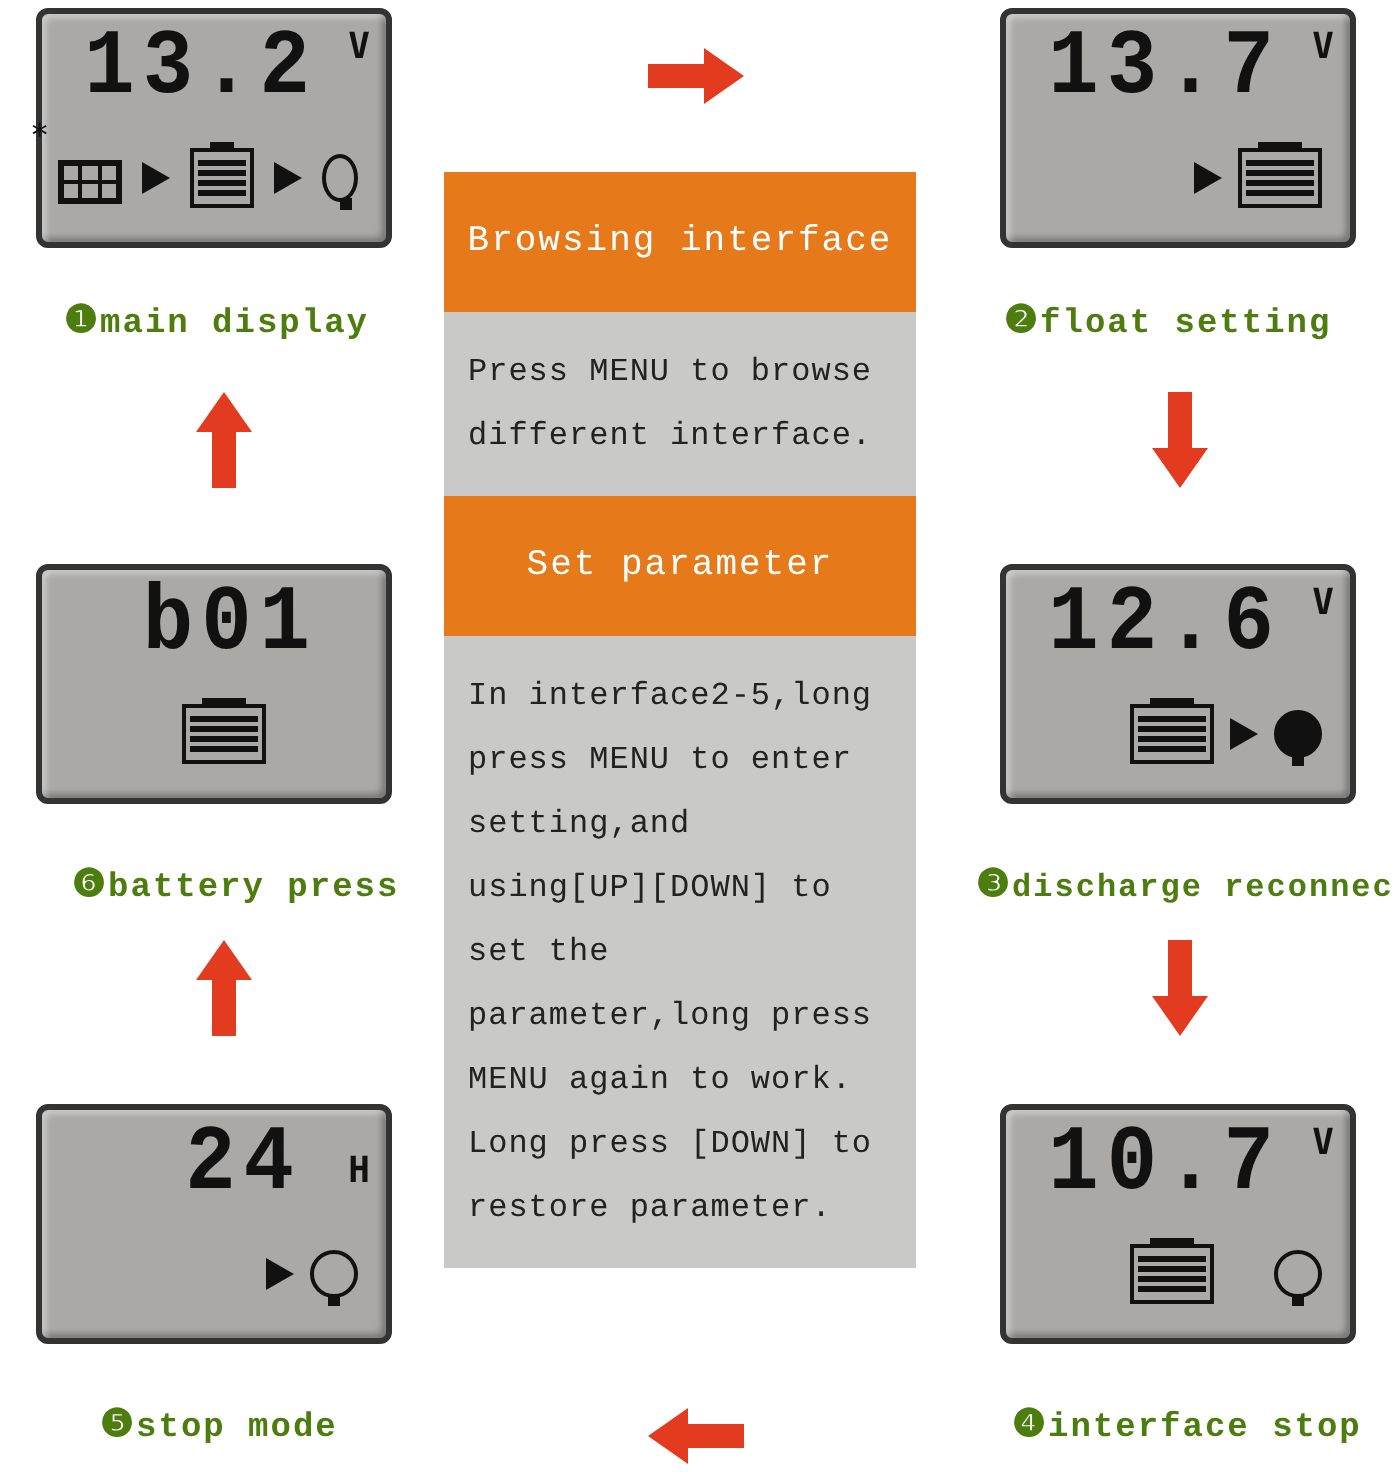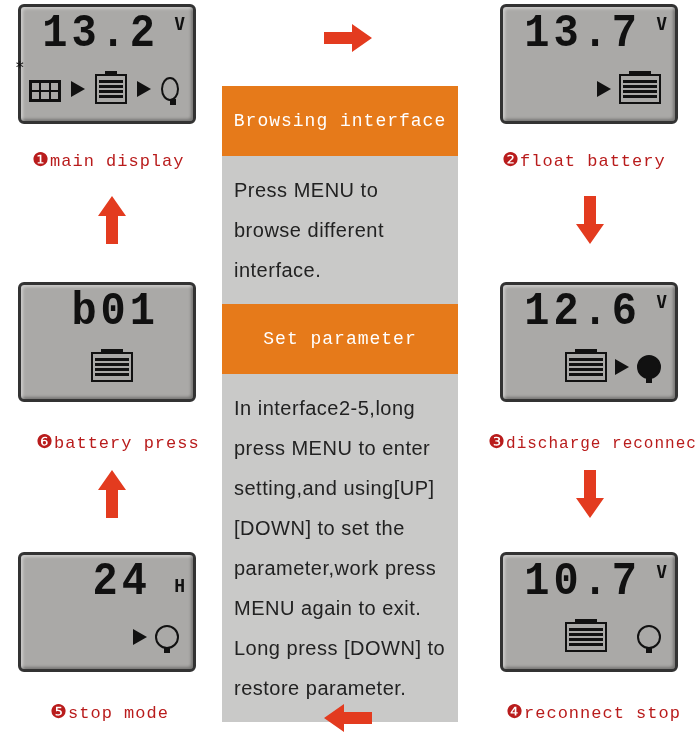--- a/index.html
+++ b/index.html
@@ -46,22 +46,22 @@
     justify-content: flex-end;
     gap: 8px;
     height: 56px;
     padding-right: 6px;
   }
   .lcd .icons.full { justify-content: center; gap: 10px; }
   .lcd .icons.center { justify-content: center; }
   .caption {
     position: absolute;
     font-size: 17px;
-    font-weight: 400;
-    color: #b91c1c;
+    font-weight: 700;
+    color: #4d7c0f;
     white-space: nowrap;
     letter-spacing: 1px;
     font-family: "Courier New", monospace;
   }
   .caption .num { font-size: 19px; }
   .arrow {
     position: absolute;
   }
   
   .centercol {
@@ -75,26 +75,26 @@
     background: #e67a1a;
     color: #fff;
     text-align: center;
     font-size: 18px;
     padding: 18px 4px;
     line-height: 1.9;
     letter-spacing: 1px;
     font-family: "Courier New", monospace;
   }
   .centercol .body {
-    font-size: 20px;
+    font-size: 16px;
     color: #222;
     padding: 14px 12px;
     line-height: 2;
     letter-spacing: .5px;
-    font-family: Liberation Sans, sans-serif;
+    font-family: Liberation Mono, monospace;
   }
   
   .battery {
     width: 42px; height: 30px;
     border: 2px solid #111;
     position: relative;
     display: inline-flex;
     flex-direction: column;
     justify-content: space-evenly;
     padding: 2px;
@@ -186,21 +186,21 @@
     <span class="rarrow"></span>
     <span class="battery">
         <div class="bar"></div>
         <div class="bar"></div>
         <div class="bar"></div>
         <div class="bar"></div>
       </span>
   </div>
 </div>
 <div class="caption" style="left:502px; top:148px;">
-  <span class="num">❷</span><span>float battery</span>
+  <span class="num">❷</span><span>float setting</span>
 </div>
 
 <div class="lcd" style="left:18px; top:282px;padding-left:24px;">
   <span class="unit"></span>
   <div class="readout" style="padding-right:26px;">b01</div>
   <div class="icons center">
     <span class="battery">
         <div class="bar"></div>
         <div class="bar"></div>
         <div class="bar"></div>
@@ -250,28 +250,28 @@
         <div class="bar"></div>
         <div class="bar"></div>
         <div class="bar"></div>
         <div class="bar"></div>
       </span>
     <span style="width:14px;"></span>
     <span class="bulb"></span>
   </div>
 </div>
 <div class="caption" style="left:506px; top:700px;">
-  <span class="num">❹</span><span>reconnect stop</span>
+  <span class="num">❹</span><span>interface stop</span>
 </div>
 
 <div class="centercol">
   <div class="hdr">Browsing interface</div>
   <div class="body">Press MENU to browse different interface.</div>
   <div class="hdr" style="padding:18px 0;">Set parameter</div>
-  <div class="body">In interface2-5,long press MENU to enter setting,and using[UP][DOWN] to set the parameter,work press MENU again to exit. Long press [DOWN] to restore parameter.</div>
+  <div class="body">In interface2-5,long press MENU to enter setting,and using[UP][DOWN] to set the parameter,long press MENU again to work. Long press [DOWN] to restore parameter.</div>
 </div>
 
 <svg class="arrow" style="left:320px; top:20px;" width="56" height="36">
   <path d="M4 12 h28 v-8 l20 14 -20 14 v-8 h-28 z" fill="#e33b1f"></path>
 </svg>
 <svg class="arrow" style="left:94px; top:192px;" width="36" height="56">
   <path d="M12 52 v-28 h-8 l14 -20 14 20 h-8 v28 z" fill="#e33b1f"></path>
 </svg>
 <svg class="arrow" style="left:572px; top:192px;" width="36" height="56">
   <path d="M12 4 v28 h-8 l14 20 14 -20 h-8 v-28 z" fill="#e33b1f"></path>

